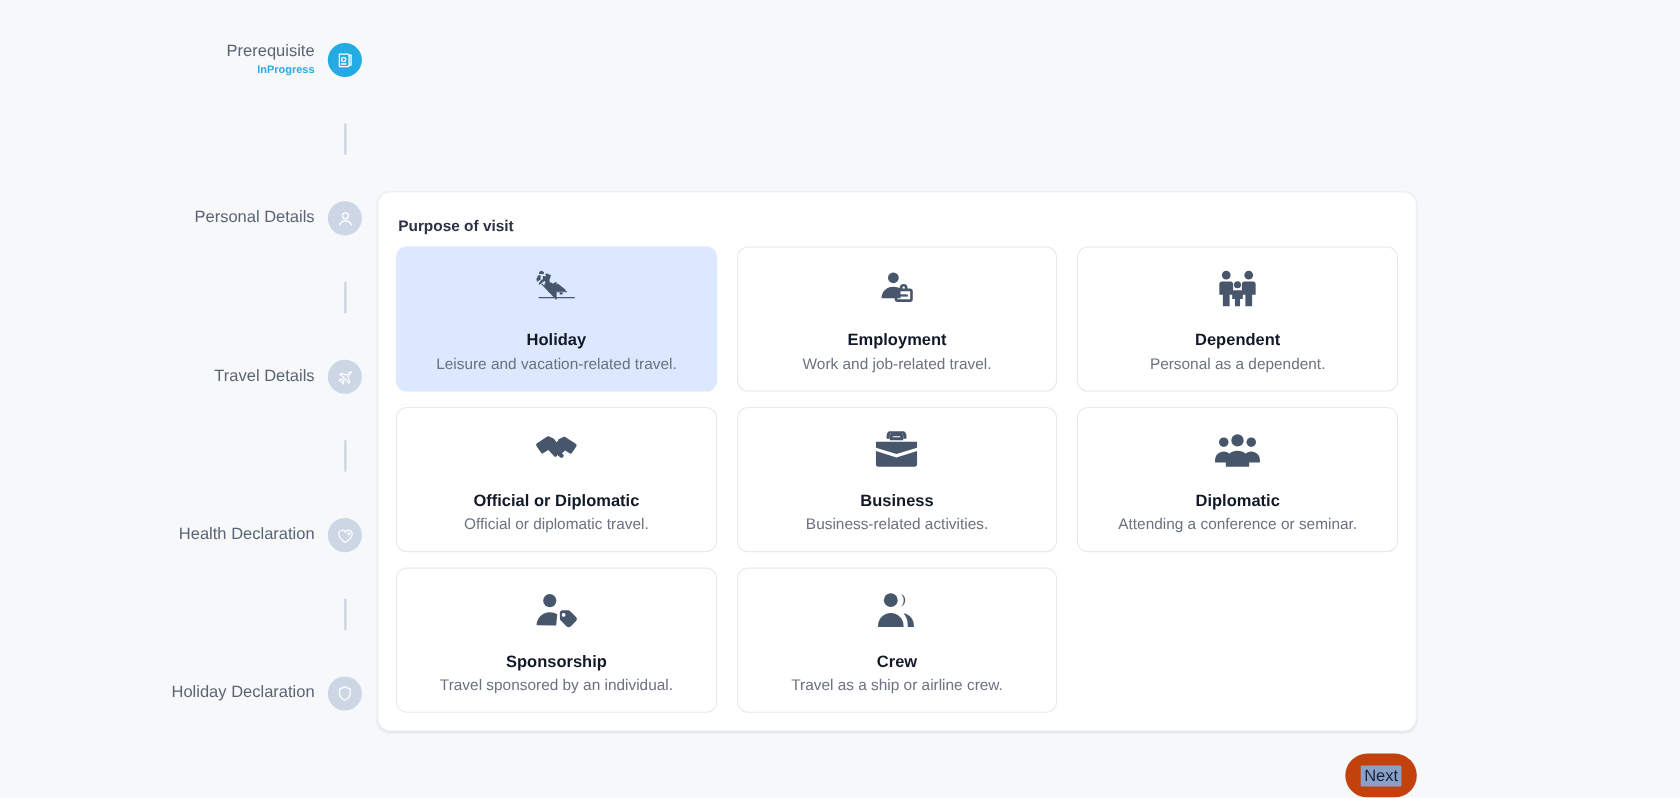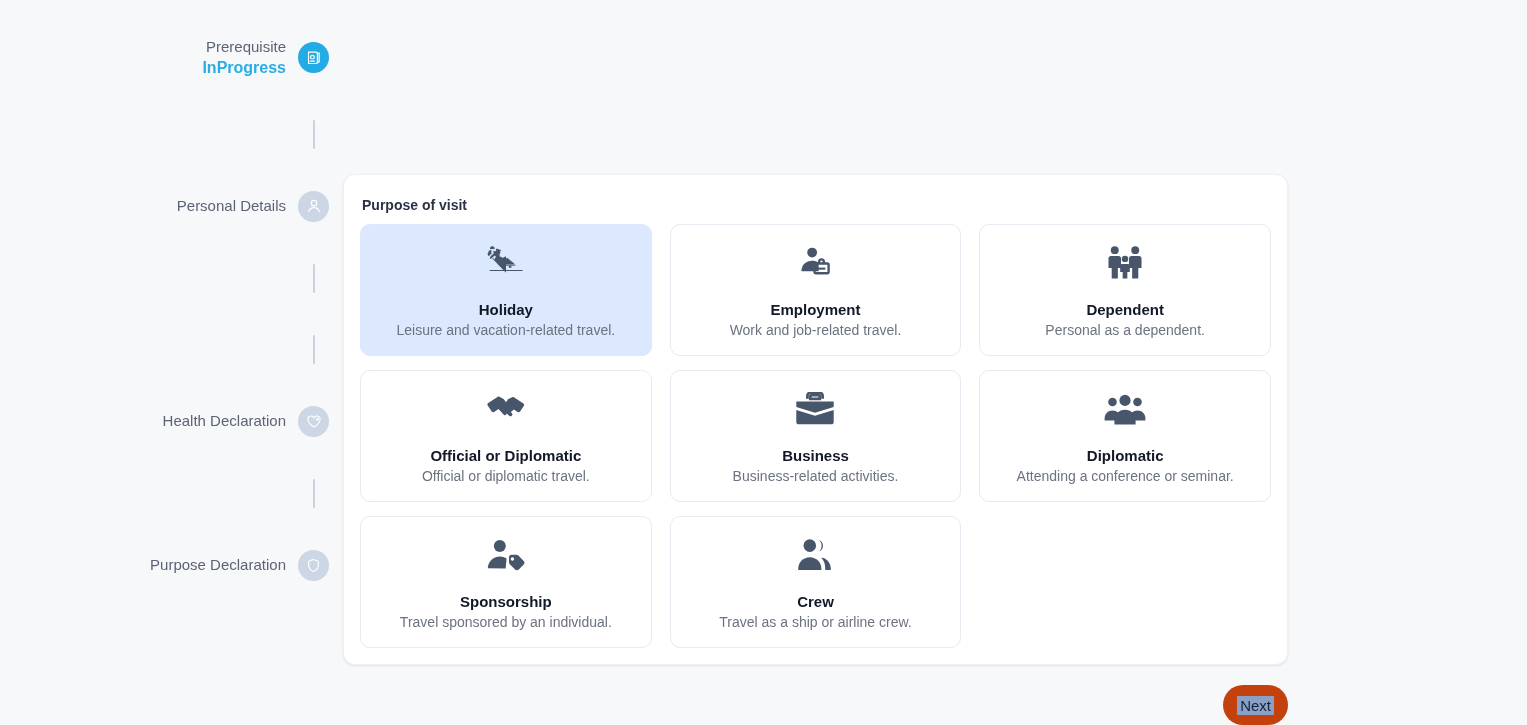--- a/index.html
+++ b/index.html
@@ -45,21 +45,21 @@
     margin-right: 12px;
     line-height: 1.25;
   }
   .step-label {
     font-size: 15px;
     color: #5a6475;
     white-space: nowrap;
   }
   .step-label.active { color: #5a6475; }
   .step-status {
-    font-size: 16px;
+    font-size: 10px;
     color: #29ade4;
     font-weight: 600;
     margin-top: 1px;
   }
   .step-bubble {
     width: 31px;
     height: 31px;
     border-radius: 50%;
     background: #ccd6e4;
     display: flex;
@@ -203,40 +203,52 @@
         <span>
           <svg width="18" height="18" viewBox="0 0 24 24" fill="none" stroke="#ffffff" stroke-width="1.6" stroke-linecap="round" stroke-linejoin="round">
             <circle cx="12" cy="8.2" r="3.6"></circle>
             <path d="M4.8 19.4c1.3-3.4 4-5.2 7.2-5.2s5.9 1.8 7.2 5.2"></path>
           </svg>
         </span>
       </div>
     </div>
     <div class="step-connector"></div>
 
+    <div class="step-row">
+      <div class="step-text">
+        <span class="step-label">Travel Details</span>
+      </div>
+      <div class="step-bubble">
+        <span>
+          <svg width="17" height="17" viewBox="0 0 24 24" fill="none" stroke="#ffffff" stroke-width="1.5" stroke-linecap="round" stroke-linejoin="round">
+            <path d="M20.5 6.5c-.8-.8-2-.7-2.9.2l-3.2 3.2-7.4-2.3-1.5 1.5 5.7 3.8-2.8 2.8-2.6-.5-1.1 1.1 3 1.9 1.9 3 1.1-1.1-.5-2.6 2.8-2.8 3.8 5.7 1.5-1.5-2.3-7.4 3.2-3.2c.9-.9 1-2.1.3-2.8z"></path>
+          </svg>
+        </span>
+      </div>
+    </div>
     <div class="step-connector"></div>
 
     <div class="step-row">
       <div class="step-text">
         <span class="step-label">Health Declaration</span>
       </div>
       <div class="step-bubble">
         <span>
           <svg width="18" height="18" viewBox="0 0 24 24" fill="none" stroke="#ffffff" stroke-width="1.5" stroke-linecap="round" stroke-linejoin="round">
             <path d="M12 20.2S3.8 14.9 3.8 9.6a4.3 4.3 0 0 1 8.2-1.8 4.3 4.3 0 0 1 8.2 1.8c0 5.3-8.2 10.6-8.2 10.6z"></path>
             <path d="M16.4 8.1v3.2M14.8 9.7h3.2"></path>
           </svg>
         </span>
       </div>
     </div>
     <div class="step-connector"></div>
 
     <div class="step-row">
       <div class="step-text">
-        <span class="step-label">Purpose Declaration</span>
+        <span class="step-label">Holiday Declaration</span>
       </div>
       <div class="step-bubble">
         <span>
           <svg width="17" height="17" viewBox="0 0 24 24" fill="none" stroke="#ffffff" stroke-width="1.6" stroke-linecap="round" stroke-linejoin="round">
             <path d="M12 3.4 5.2 6.1v5.3c0 4.2 2.9 7.6 6.8 9.2 3.9-1.6 6.8-5 6.8-9.2V6.1z"></path>
           </svg>
         </span>
       </div>
     </div>
 

